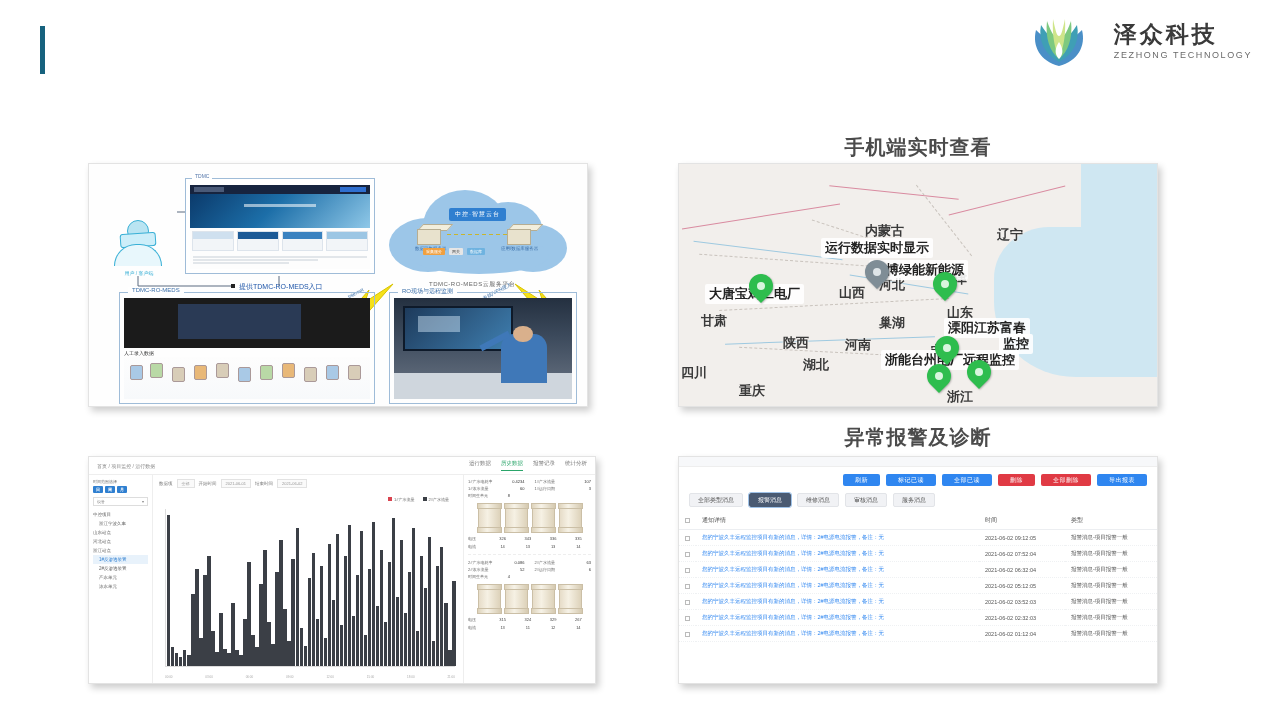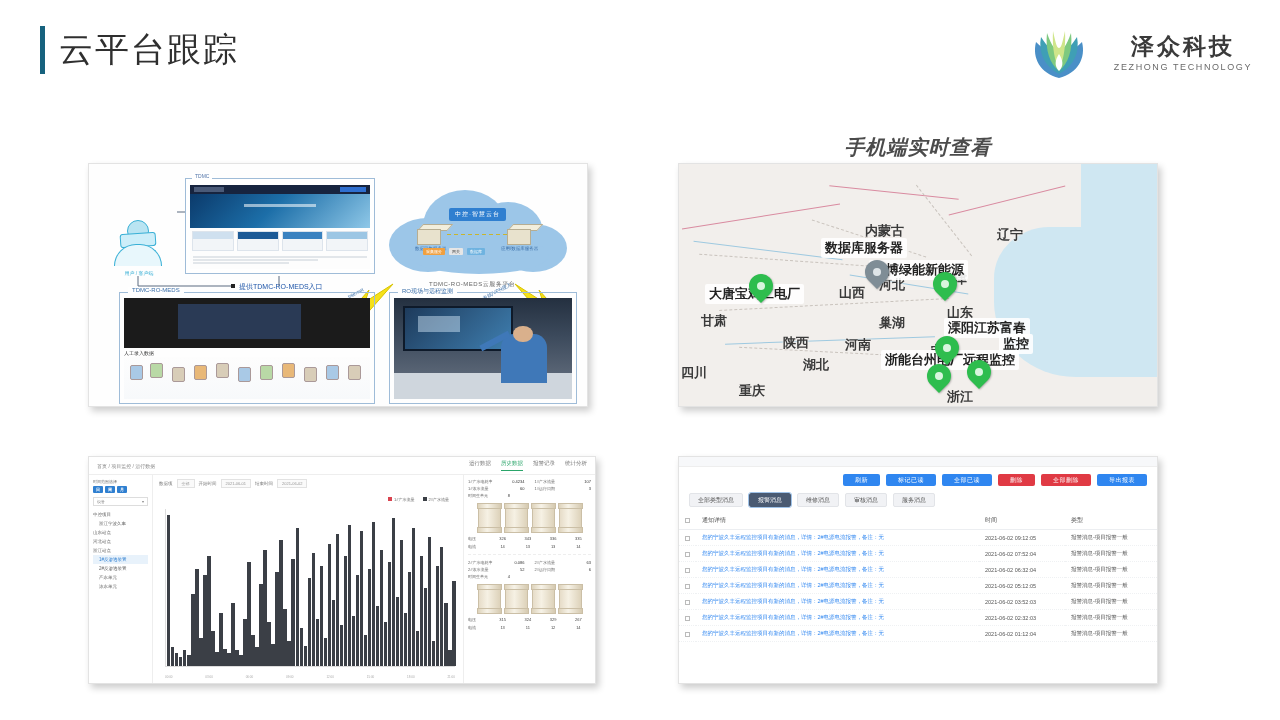--- a/index.html
+++ b/index.html
@@ -9,21 +9,21 @@
     font-family: "Liberation Sans", "DejaVu Sans", sans-serif;
     overflow: hidden;
   }
   .slide { position: relative; width: 1280px; height: 720px; background: #fff; }
 
   
   .title-wrap { position: absolute; left: 40px; top: 26px; display: flex; align-items: center; }
   .title-bar { width: 5px; height: 48px; background: #16627e; margin-right: 14px; }
   .title-text { font-size: 34px; color: #2f2f2f; letter-spacing: 2px; font-weight: 400; }
 
-  .logo-wrap { position: absolute; right: 28px; top: 24px; display: flex; align-items: center; gap: 26px; text-align: center; }
+  .logo-wrap { position: absolute; right: 28px; top: 12px; display: flex; align-items: center; gap: 26px; }
   .logo-mark { width: 58px; height: 58px; position: relative; }
   .logo-txt { display: flex; flex-direction: column; line-height: 1; }
   .logo-cn { font-size: 23px; color: #3a3a3a; letter-spacing: 3px; font-weight: 700; }
   .logo-en { font-size: 9px; color: #6a6a6a; letter-spacing: 1.6px; margin-top: 5px; }
 
   
   .sec-title { position: absolute; font-size: 20px; font-weight: 700; color: #4b4b4b; letter-spacing: 1px; text-align: center; }
 
   
   .panel { position: absolute; background: #fff; border: 1px solid #e3e3e3;
@@ -205,40 +205,40 @@
   .col-t { width: 86px; }
   .col-y { width: 92px; }
 </style>
 </head>
 <body>
 
 <div class="slide">
 
   <div class="title-wrap">
     <div class="title-bar"></div>
-    <div class="title-text">云平台跟踪</div>
   </div>
 
   <div class="logo-wrap">
     <div class="logo-mark">
       <svg width="58" height="58" viewBox="0 0 58 58">
         <path d="M6 18 C2 34 10 49 29 54 C48 49 56 34 52 18 C44 26 38 30 29 30 C20 30 14 26 6 18 Z" fill="#4a8fc7"></path>
         <path d="M11 13 C8 28 14 42 29 50 C44 42 50 28 47 13 C40 24 35 28 29 28 C23 28 18 24 11 13 Z" fill="#3f9fb5"></path>
         <path d="M17 9 C15 26 20 40 29 47 C38 40 43 26 41 9 C36 23 33 26 29 26 C25 26 22 23 17 9 Z" fill="#7ec97f"></path>
         <path d="M23 7 C22 24 25 38 29 45 C33 38 36 24 35 7 C32 21 31 24 29 24 C27 24 26 21 23 7 Z" fill="#cfe58a"></path>
         <path d="M29 30 C25 36 24 42 29 47 C34 42 33 36 29 30 Z" fill="#ffffff"></path>
       </svg>
     </div>
     <div class="logo-txt">
       <div class="logo-cn">泽众科技</div>
       <div class="logo-en">ZEZHONG TECHNOLOGY</div>
     </div>
   </div>
 
-  <div class="sec-title" style="left:678px; top:134px; width:480px;font-style:italic;">手机端实时查看</div>
+  <div class="sec-title" style="left:678px; top:134px; width:480px;">手机端实时查看</div>
+  <div class="sec-title" style="left:678px; top:424px; width:480px;">异常报警及诊断</div>
 
   <div class="panel" style="left:88px; top:163px; width:500px; height:244px;">
     <div class="d1">
 
       <div class="person">
         <div class="p-head"></div>
         <div class="p-cap"></div>
         <div class="p-body"></div>
         <div class="p-label">用户 / 客户端</div>
       </div>
@@ -365,21 +365,21 @@
       <div class="mp-prov" style="left:22px; top:148px;">甘肃</div>
       <div class="mp-prov" style="left:104px; top:170px;">陕西</div>
       <div class="mp-prov" style="left:166px; top:172px;">河南</div>
       <div class="mp-prov" style="left:124px; top:192px;">湖北</div>
       <div class="mp-prov" style="left:60px; top:218px;">重庆</div>
       <div class="mp-prov" style="left:2px; top:200px;">四川</div>
       <div class="mp-prov" style="left:200px; top:150px;">巢湖</div>
       <div class="mp-prov" style="left:252px; top:178px;">宁波</div>
       <div class="mp-prov" style="left:268px; top:224px;">浙江</div>
 
-      <div class="mp-label" style="left:142px; top:74px;">数据库服务器</div>
+      <div class="mp-label" style="left:142px; top:74px;">运行数据实时显示</div>
       <div class="mp-label" style="left:190px; top:96px;">淄博绿能新能源</div>
       <div class="mp-label" style="left:26px; top:120px;">大唐宝鸡二电厂</div>
       <div class="mp-label" style="left:218px; top:154px;margin-left:47px;">溧阳江苏富春</div>
       <div class="mp-label" style="left:202px; top:186px;">浙能台州电厂远程监控</div>
       <div class="mp-label" style="left:320px; top:170px;">监控</div>
 
       <div class="pin gray" style="left:186px; top:96px;">
           <b></b>
           <i></i>
         </div>

